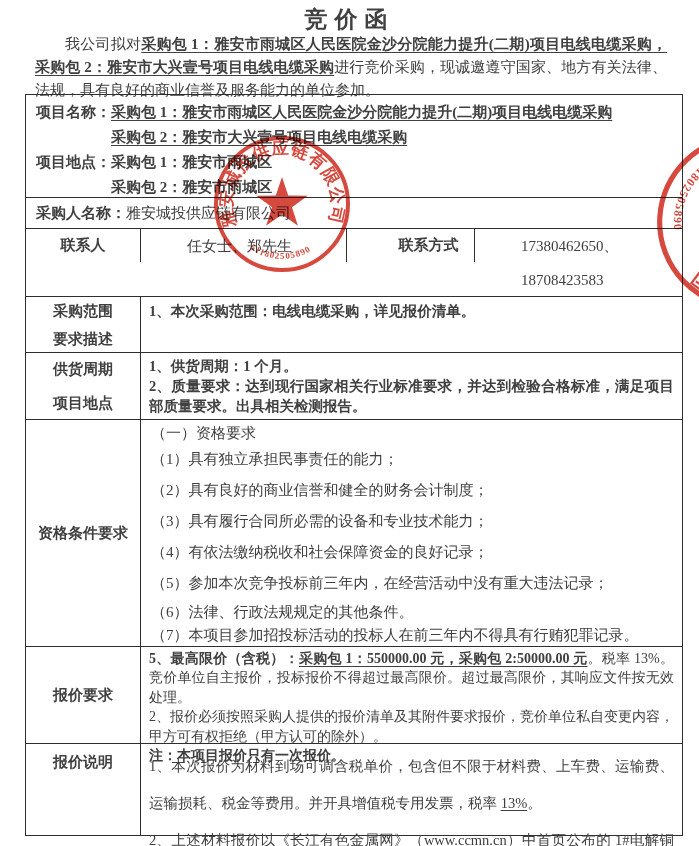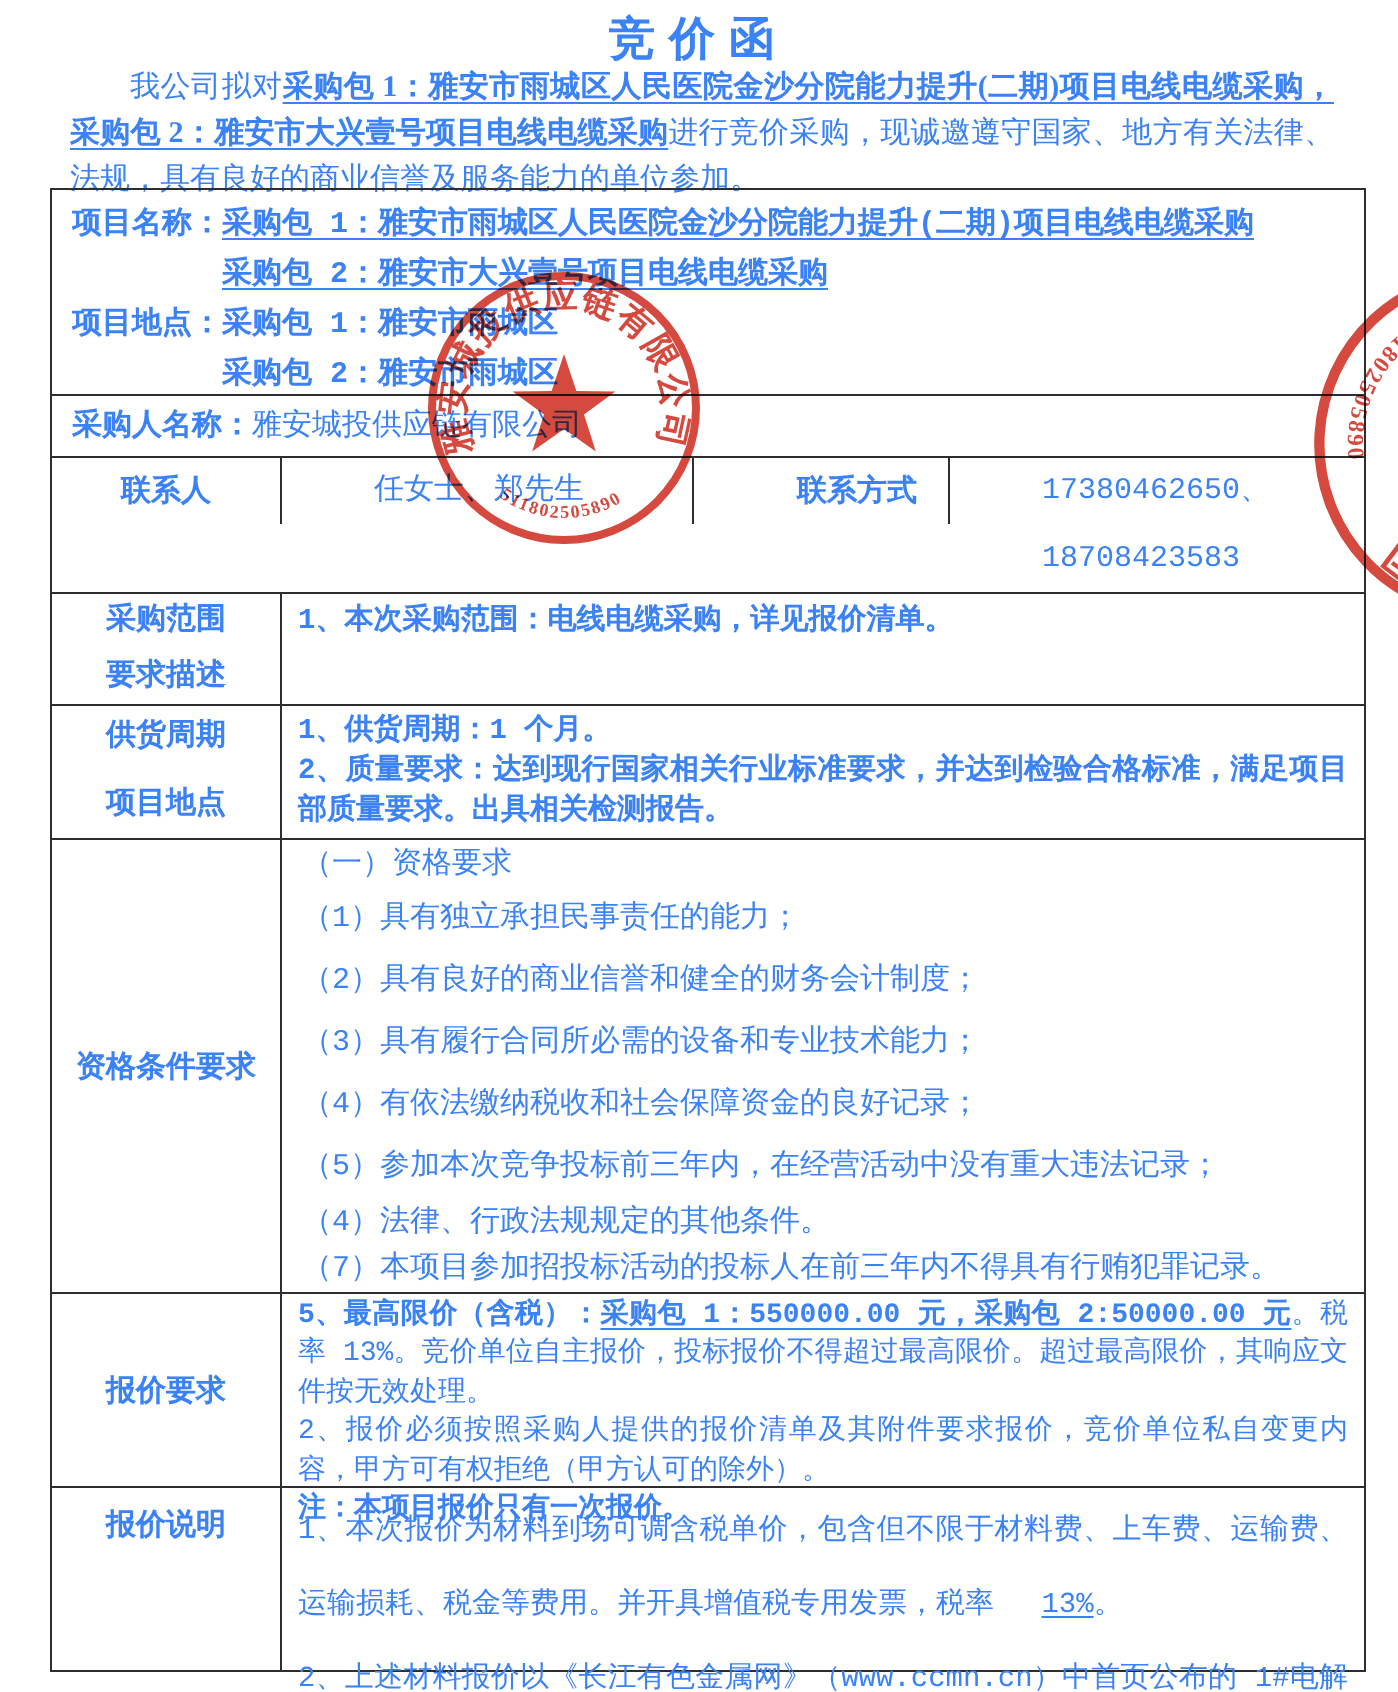--- a/index.html
+++ b/index.html
@@ -1,37 +1,37 @@
 <!DOCTYPE html>
 <html><head>
 <meta charset="utf-8">
 <style>
   * { margin:0; padding:0; box-sizing:border-box; }
   html,body { background:#ffffff; }
   body { width:699px; height:846px; overflow:hidden; }
   .page {
     position:relative; width:699px; height:846px; background:#fff;
     font-family:"Liberation Serif","DejaVu Serif",serif;
-    color:#3b82f6; overflow:hidden;
+    color:#404040; overflow:hidden;
   }
   .doc-title {
     position:absolute; top:4px; left:0; width:100%;
     text-align:center; font-size:23px; font-weight:700; letter-spacing:7px;
   }
   .intro {
     position:absolute; top:33px; left:35px; width:632px;
     font-size:15px; line-height:23px; text-align:justify; text-indent:2em;
   }
   .b { font-weight:700; }
   .bu { font-weight:700; text-decoration:underline; text-underline-offset:3px; }
-  .u { text-decoration:underline; text-underline-offset:2px;margin-left:15px; }
+  .u { text-decoration:underline; text-underline-offset:2px; }
 
   .main-table {
     position:absolute; left:25px; top:94px; width:658px;
-    border:1px solid #2e2e2e; background:transparent; font-size:15px;font-family:Liberation Mono, monospace;
+    border:1px solid #2e2e2e; background:transparent; font-size:15px;
   }
   .trow { display:flex; border-top:1px solid #2e2e2e; }
   .trow:first-child { border-top:none; }
   .lbl {
     width:115px; flex:0 0 115px; border-right:1px solid #2e2e2e;
     display:flex; flex-direction:column; align-items:center; justify-content:center;
     font-weight:700; text-align:center;
   }
   .cnt { flex:1; padding:0 8px; min-width:0; }
 
@@ -129,21 +129,21 @@
 
     <div class="trow r6">
       <div class="lbl">资格条件要求</div>
       <div class="cnt">
         <div class="q-head">（一）资格要求</div>
         <div class="q-item">（1）具有独立承担民事责任的能力；</div>
         <div class="q-item">（2）具有良好的商业信誉和健全的财务会计制度；</div>
         <div class="q-item">（3）具有履行合同所必需的设备和专业技术能力；</div>
         <div class="q-item">（4）有依法缴纳税收和社会保障资金的良好记录；</div>
         <div class="q-item">（5）参加本次竞争投标前三年内，在经营活动中没有重大违法记录；</div>
-        <div class="q-item tight1">（4）法律、行政法规规定的其他条件。</div>
+        <div class="q-item tight1">（6）法律、行政法规规定的其他条件。</div>
         <div class="q-item tight2">（7）本项目参加招投标活动的投标人在前三年内不得具有行贿犯罪记录。</div>
       </div>
     </div>
 
 
     <div class="trow r8">
       <div class="lbl">报价要求</div>
       <div class="cnt">
         <p><span class="b">5、最高限价（含税）：</span><span class="bu">采购包 1：550000.00 元，采购包 2:50000.00 元</span><span>。税率 13%。竞价单位自主报价，投标报价不得超过最高限价。超过最高限价，其响应文件按无效处理。</span></p>
         <p>2、报价必须按照采购人提供的报价清单及其附件要求报价，竞价单位私自变更内容，甲方可有权拒绝（甲方认可的除外）。</p>

